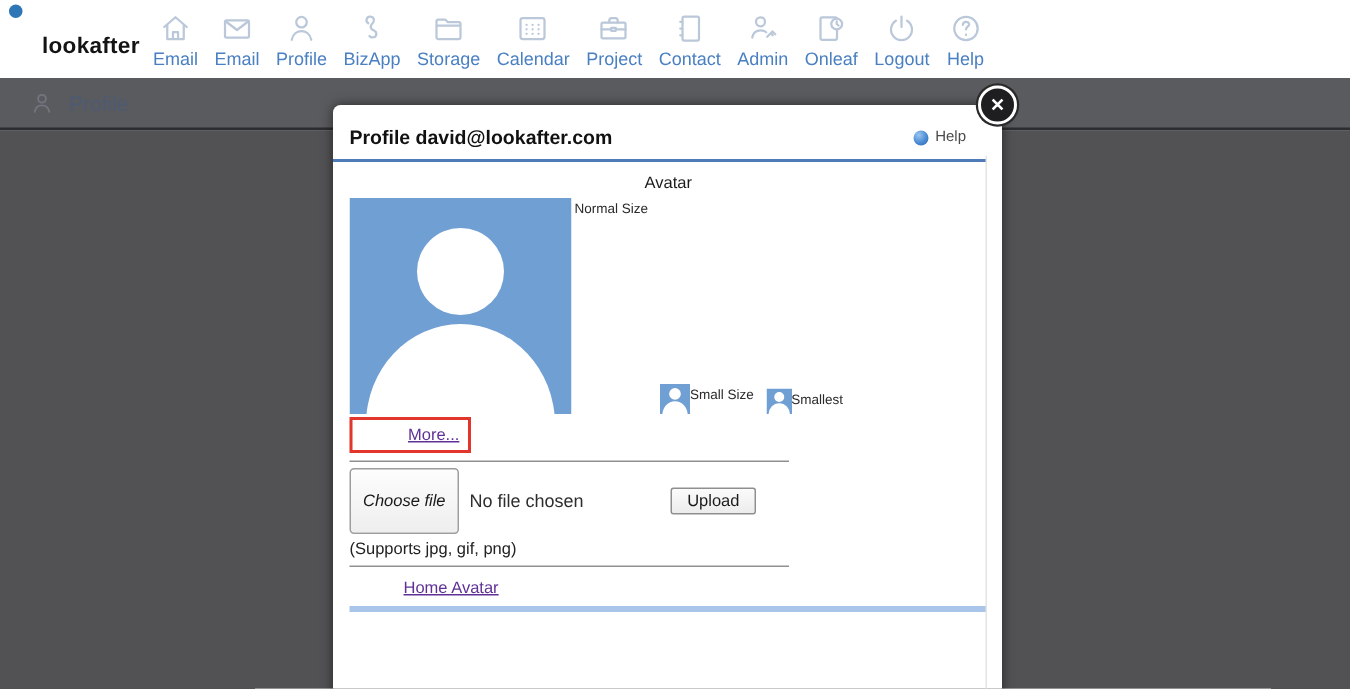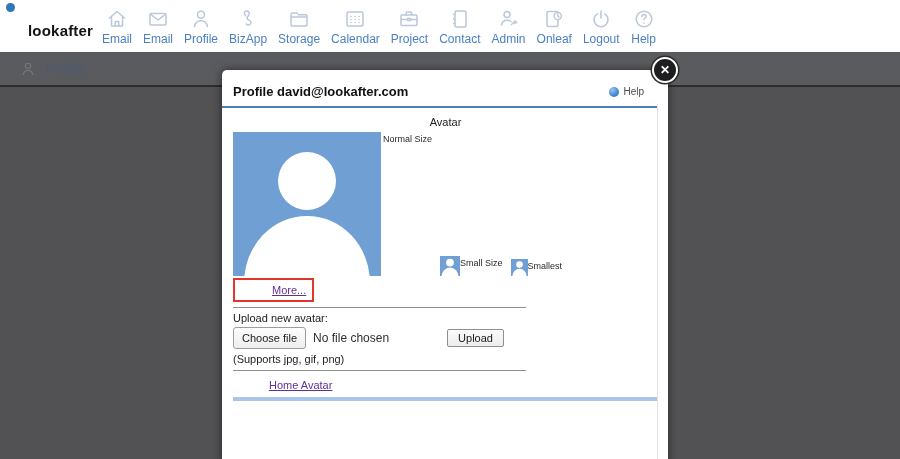--- a/index.html
+++ b/index.html
@@ -47,21 +47,21 @@
   .section-label{font-size:11px;color:#1c1c1c;text-align:center;}
   .avatar-row{display:flex;align-items:flex-end;gap:8px;margin-top:4px;}
   .avatar-col{display:flex;flex-direction:row;align-items:flex-start;}
   .tiny-label{font-size:9px;color:#2a2a2a;margin-top:2px;white-space:nowrap;}
   .highlight-box{display:inline-block;border:2px solid #e2352b;padding:0 6px 2px 1px;margin-top:2px;}
   .link{font-size:11px;color:#5f3196;text-decoration:underline;cursor:pointer;padding-left:36px;}
   .rule{width:293px;height:0;border:0;border-top:1px solid #909090;margin:5px 0 4px 0;}
   .upload-label{font-size:11px;color:#1c1c1c;}
   .file-row{display:flex;align-items:center;margin-top:3px;}
   .choose-btn{font-size:11px;color:#1a1a1a;background:linear-gradient(#fdfdfd,#eee);
-    border:1px solid #9d9d9d;border-radius:3px;padding:4px 8px;cursor:pointer;}
+    border:1px solid #9d9d9d;border-radius:3px;padding:15px 8px;cursor:pointer;font-style:italic;}
   .file-status{font-size:12px;color:#2e2e2e;margin-left:7px;}
   .upload-btn{font-size:11px;color:#1a1a1a;background:linear-gradient(#fbfbfb,#ececec);
     border:1px solid #8f8f8f;border-radius:2px;padding:2px 10px;margin-left:58px;cursor:pointer;}
   .supports-note{font-size:11px;color:#222;margin-top:4px;}
   .blue-bar{height:4px;background:#a9c6ea;margin-top:4px;}
   .clear-row{margin-top:2px;}
 </style>
 </head>
 <body>
 
@@ -241,21 +241,20 @@
         <span class="tiny-label">Smallest</span>
       </div>
     </div>
 
     <div class="highlight-box">
       <span class="link">More...</span>
     </div>
 
     <div class="rule"></div>
 
-    <div class="upload-label">Upload new avatar:</div>
     <div class="file-row">
       <button class="choose-btn">Choose file</button>
       <span class="file-status">No file chosen</span>
       <button class="upload-btn">Upload</button>
     </div>
     <div class="supports-note">(Supports jpg, gif, png)</div>
 
     <div class="rule"></div>
 
     <div class="clear-row">

